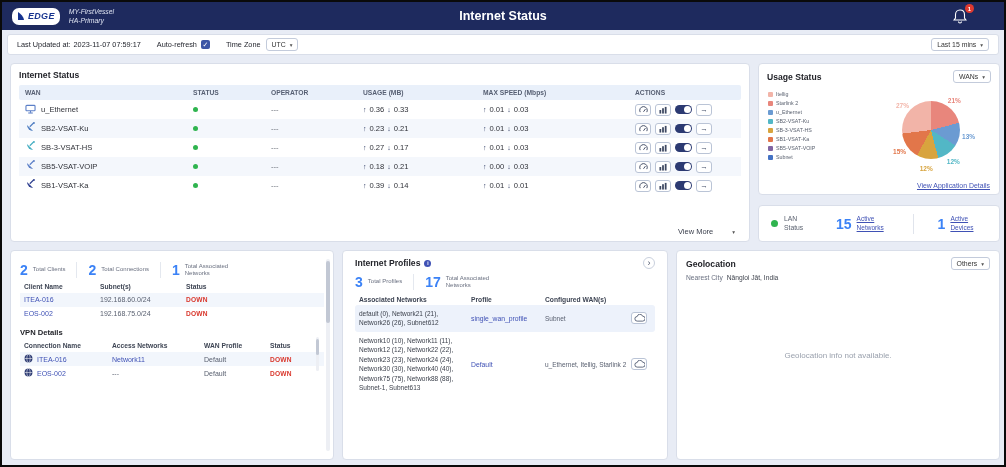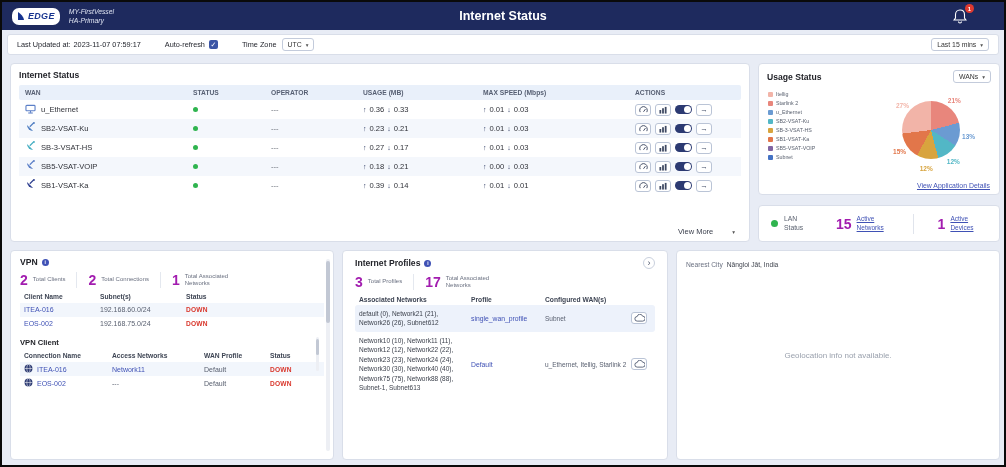--- a/index.html
+++ b/index.html
@@ -10,21 +10,21 @@
   .topbar { position:absolute; top:0; left:0; right:0; height:28px; background:#1e2a5e; display:flex; align-items:center; padding:0 10px; }
   .logo { background:#fff; border-radius:7px; height:17px; display:flex; align-items:center; gap:3px; padding:0 5px; cursor:pointer; }
   .logo-text { font-size:9px; font-weight:700; font-style:italic; color:#16338f; letter-spacing:.3px; }
   .vessel { margin-left:9px; color:#dfe4f2; font-size:6.8px; font-style:italic; line-height:1.35; }
   .page-title { position:absolute; left:50%; top:50%; transform:translate(-50%,-50%); color:#fff; font-size:12.5px; font-weight:600; }
   .bell-wrap { margin-left:auto; position:relative; width:15px; height:16px; margin-right:26px; cursor:pointer; }
   .badge { position:absolute; top:-4px; right:-6px; min-width:9px; height:9px; border-radius:5px; background:#e03a30; color:#fff; font-size:6px; font-weight:700; display:flex; align-items:center; justify-content:center; padding:0 1px; }
 
   
   .toolbar { position:absolute; top:32px; left:5px; right:5px; height:21px; background:#fff; border:1px solid #d9dee9; border-radius:3px; display:flex; align-items:center; padding:0 9px; font-size:7.3px; color:#24262e; }
-  .gap { margin-left:24px; }
+  .gap { margin-left:16px; }
   .tb-value { margin-left:3px; }
   .checkbox { width:9px; height:9px; margin-left:4px; background:#3c55a5; border-radius:2px; color:#fff; font-size:7px; line-height:9px; text-align:center; cursor:pointer; }
   .select { display:inline-flex; align-items:center; gap:4px; border:1px solid #c3cbdb; border-radius:3px; padding:2px 5px; font-size:6.9px; color:#333; background:#fff; cursor:pointer; margin-left:5px; white-space:nowrap; }
   .caret { font-size:5.5px; color:#555; }
   .spacer { flex:1; }
 
   
   .panel { position:absolute; background:#fff; border:1px solid #d9dee9; border-radius:4px; }
   .panel-title { font-size:8.6px; font-weight:700; color:#23242a; }
   .p-head { display:flex; align-items:center; }
@@ -58,21 +58,21 @@
   .pie { position:absolute; left:31px; top:15px; width:58px; height:58px; border-radius:50%; }
   .pie-label { position:absolute; transform:translate(-50%,-50%); font-size:6.5px; font-weight:700; }
   .link { color:#3f51b5; text-decoration:underline; font-size:6.9px; cursor:pointer; }
   .vad { position:absolute; right:9px; bottom:5px; }
 
   
   #p-lan { left:756px; top:203px; width:242px; height:37px; display:flex; align-items:center; padding:0 12px; }
   .dot-big { width:7px; height:7px; border-radius:50%; background:#2fb44f; flex:none; }
   .lan-label { font-size:6.8px; color:#5b6270; width:28px; line-height:1.2; margin-left:6px; }
   .lan-group { display:flex; align-items:center; gap:5px; margin-left:24px; }
-  .stat-num { font-size:14px; font-weight:700; color:#a21caf; }
+  .stat-num { font-size:14px; font-weight:700; color:#3b82f6; }
   .lan-link { font-size:6.5px; color:#3f51b5; text-decoration:underline; width:36px; line-height:1.25; cursor:pointer; }
   .vdiv { width:1px; height:20px; background:#e0e4ec; margin-left:20px; }
 
   
   #p-vpn { left:8px; top:248px; width:324px; height:210px; padding:6px 9px; }
   .stats-row { display:flex; align-items:center; margin-top:5px; }
   .stat-group { display:flex; align-items:center; gap:5px; padding-right:11px; margin-right:11px; border-right:1px solid #e4e8ef; }
   .stat-group.last { border-right:none; }
   .stat-label { font-size:6px; color:#6a7080; line-height:1.2; max-width:48px; }
   .sub-title { font-size:7.6px; font-weight:700; color:#23242a; margin-top:8px; }
@@ -466,24 +466,20 @@
       <span class="lan-link">Active Networks</span>
     </div>
     <div class="vdiv"></div>
     <div class="lan-group">
       <span class="stat-num">1</span>
       <span class="lan-link">Active Devices</span>
     </div>
   </div>
 
   <div class="panel" id="p-vpn">
-    <div class="p-head">
-      <span class="panel-title">VPN</span>
-      <span class="info-icon">i</span>
-    </div>
     <div class="stats-row">
       <div class="stat-group">
         <span class="stat-num">2</span>
         <span class="stat-label">Total Clients</span>
       </div>
       <div class="stat-group">
         <span class="stat-num">2</span>
         <span class="stat-label">Total Connections</span>
       </div>
       <div class="stat-group last">
@@ -506,21 +502,21 @@
       <div class="vs-row">
         <span class="vpn-link">EOS-002</span>
         <span class="muted">192.168.75.0/24</span>
         <span class="red">DOWN</span>
       </div>
     </div>
     <div class="sb-track" style="right:14px; top:86px; width:3px; height:34px;">
       <div class="sb-thumb" style="top:2px; height:16px;"></div>
     </div>
 
-    <div class="sub-title">VPN Client</div>
+    <div class="sub-title">VPN Details</div>
     <div class="vc-head">
       <span>Connection Name</span>
       <span>Access Networks</span>
       <span>WAN Profile</span>
       <span>Status</span>
     </div>
     <div class="vc-rows">
       <div class="vc-row">
         <span class="conn">
             <span><svg width="9" height="9" viewBox="0 0 10 10">
@@ -591,20 +587,27 @@
       <span class="configured">u_Ethernet, Itellig, Starlink 2</span>
       <button class="cloud-btn">
           <svg width="11" height="8" viewBox="0 0 12 9">
             <path d="M3.4 8 a2.6 2.6 0 0 1 0-5.2 a3.1 3.1 0 0 1 6-0.4 a2.3 2.3 0 0 1 0.2 5.6 Z" fill="none" stroke="currentColor" stroke-width="0.9"></path>
           </svg>
         </button>
     </div>
   </div>
 
   <div class="panel" id="p-geo">
+    <div class="p-head">
+      <span class="panel-title">Geolocation</span>
+      <span class="select">
+        <span>Others</span>
+        <span class="caret">▾</span>
+      </span>
+    </div>
     <div class="geo-sub">
       <span>Nearest City</span>
       <span class="geo-city">Nāngloi Jāt, India</span>
     </div>
     <div class="geo-empty">Geolocation info not available.</div>
   </div>
 
 </div>
 
 </body></html>

